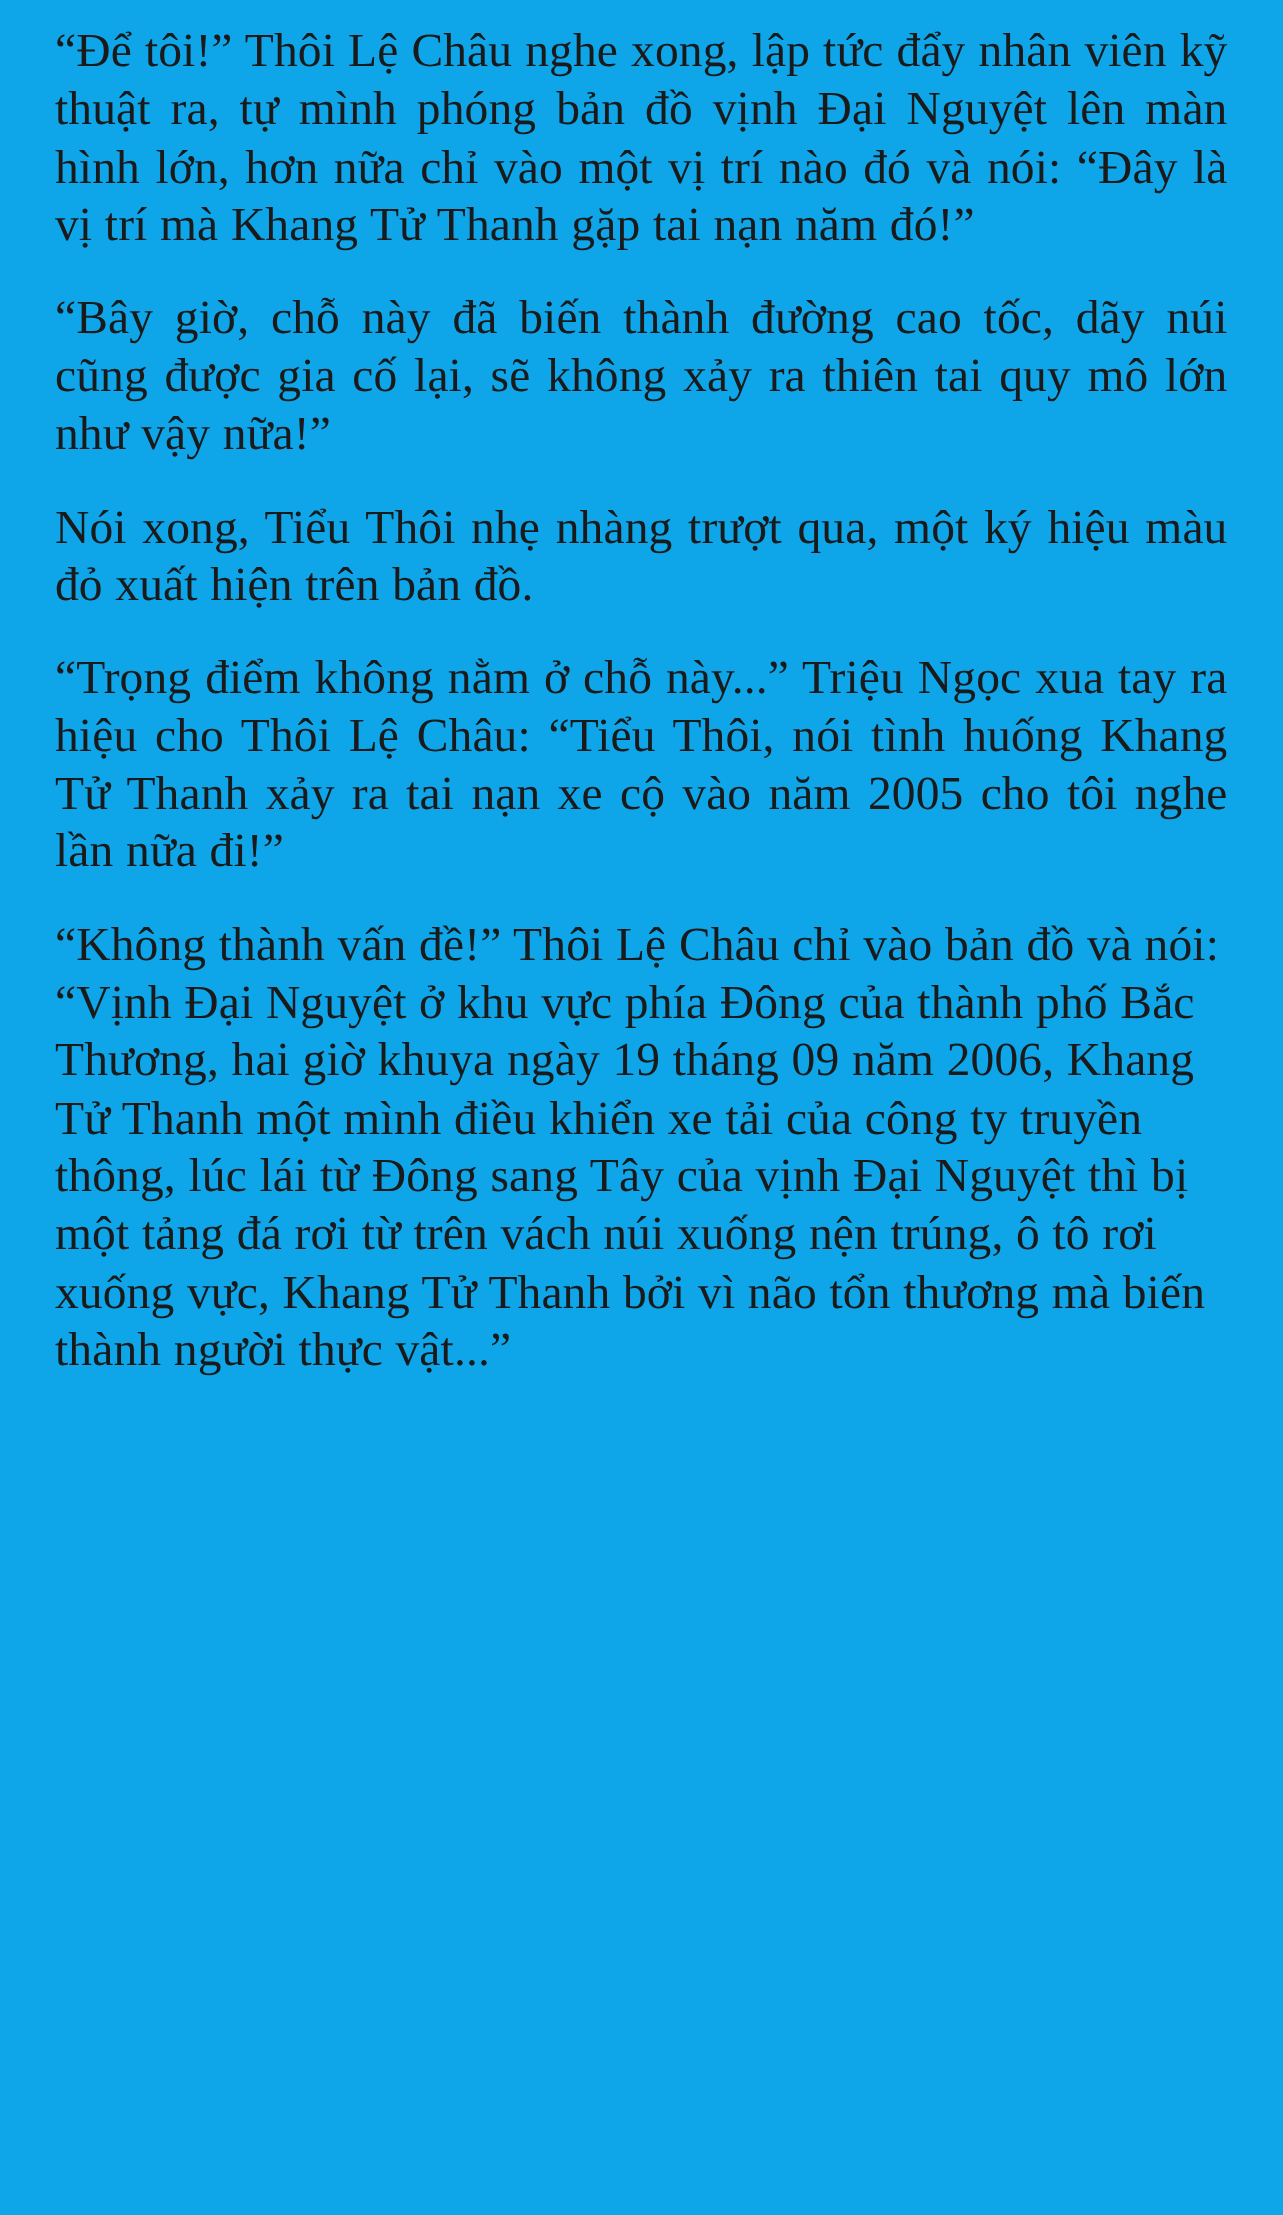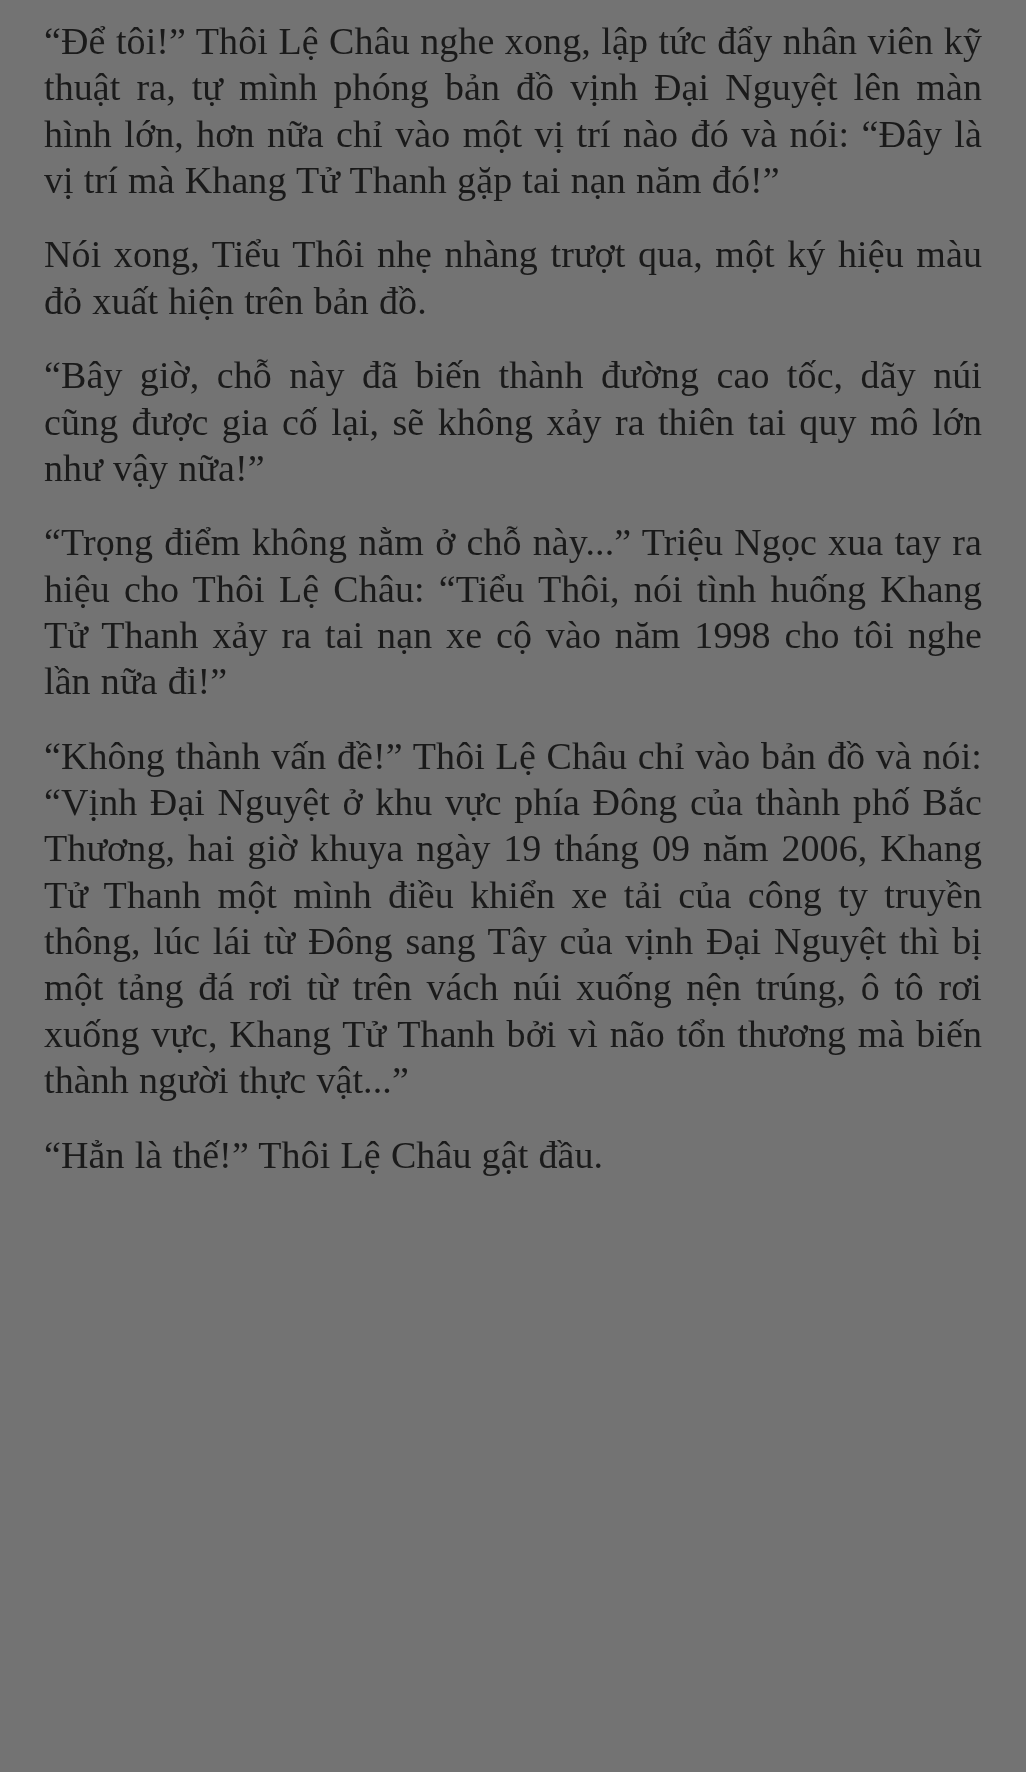--- a/index.html
+++ b/index.html
@@ -11,21 +11,21 @@
     width: 1026px;
     min-height: 1772px;
     font-family: "Liberation Serif", "DejaVu Serif", serif;
     color: #1a1a1a;
   }
   .page {
     box-sizing: border-box;
     width: 1026px;
     min-height: 1772px;
     padding: 18px 44px 10px 44px;
-    background: #737373;
+    background: #0ea5e9;
   }
   .para {
     font-size: 38px;
     line-height: 1.22;
     text-align: justify;
     text-justify: inter-word;
     margin: 0 0 28px 0;
     letter-spacing: 0.1px;
     word-spacing: 0.5px;
     -webkit-hyphens: none;
@@ -38,18 +38,17 @@
   
   .para.short {
     text-align: left;
   }
 </style>
 </head>
 <body>
 
 <div class="page">
   <p class="para">“Để tôi!” Thôi Lệ Châu nghe xong, lập tức đẩy nhân viên kỹ thuật ra, tự mình phóng bản đồ vịnh Đại Nguyệt lên màn hình lớn, hơn nữa chỉ vào một vị trí nào đó và nói: “Đây là vị trí mà Khang Tử Thanh gặp tai nạn năm đó!”</p>
+  <p class="para">“Bây giờ, chỗ này đã biến thành đường cao tốc, dãy núi cũng được gia cố lại, sẽ không xảy ra thiên tai quy mô lớn như vậy nữa!”</p>
   <p class="para">Nói xong, Tiểu Thôi nhẹ nhàng trượt qua, một ký hiệu màu đỏ xuất hiện trên bản đồ.</p>
-  <p class="para">“Bây giờ, chỗ này đã biến thành đường cao tốc, dãy núi cũng được gia cố lại, sẽ không xảy ra thiên tai quy mô lớn như vậy nữa!”</p>
-  <p class="para">“Trọng điểm không nằm ở chỗ này...” Triệu Ngọc xua tay ra hiệu cho Thôi Lệ Châu: “Tiểu Thôi, nói tình huống Khang Tử Thanh xảy ra tai nạn xe cộ vào năm 1998 cho tôi nghe lần nữa đi!”</p>
+  <p class="para">“Trọng điểm không nằm ở chỗ này...” Triệu Ngọc xua tay ra hiệu cho Thôi Lệ Châu: “Tiểu Thôi, nói tình huống Khang Tử Thanh xảy ra tai nạn xe cộ vào năm 2005 cho tôi nghe lần nữa đi!”</p>
   <p class="para">“Không thành vấn đề!” Thôi Lệ Châu chỉ vào bản đồ và nói: “Vịnh Đại Nguyệt ở khu vực phía Đông của thành phố Bắc Thương, hai giờ khuya ngày 19 tháng 09 năm 2006, Khang Tử Thanh một mình điều khiển xe tải của công ty truyền thông, lúc lái từ Đông sang Tây của vịnh Đại Nguyệt thì bị một tảng đá rơi từ trên vách núi xuống nện trúng, ô tô rơi xuống vực, Khang Tử Thanh bởi vì não tổn thương mà biến thành người thực vật...”</p>
-  <p class="para short">“Hẳn là thế!” Thôi Lệ Châu gật đầu.</p>
 </div>
 
 </body></html>

